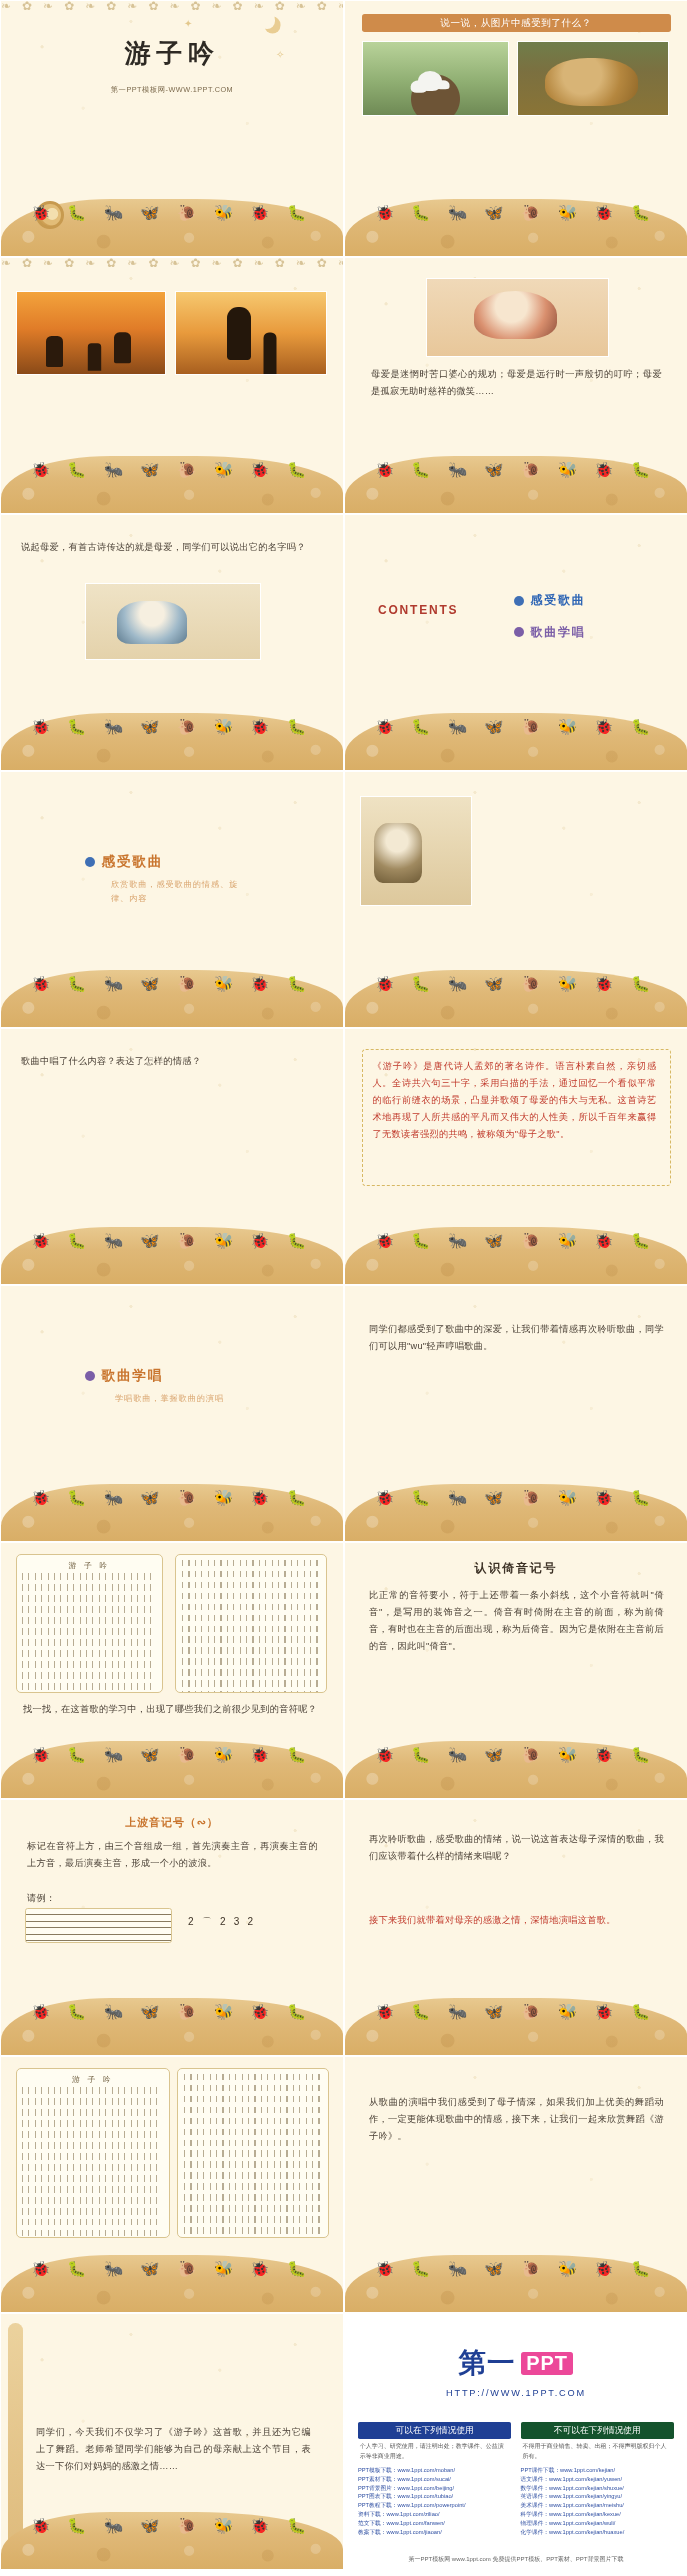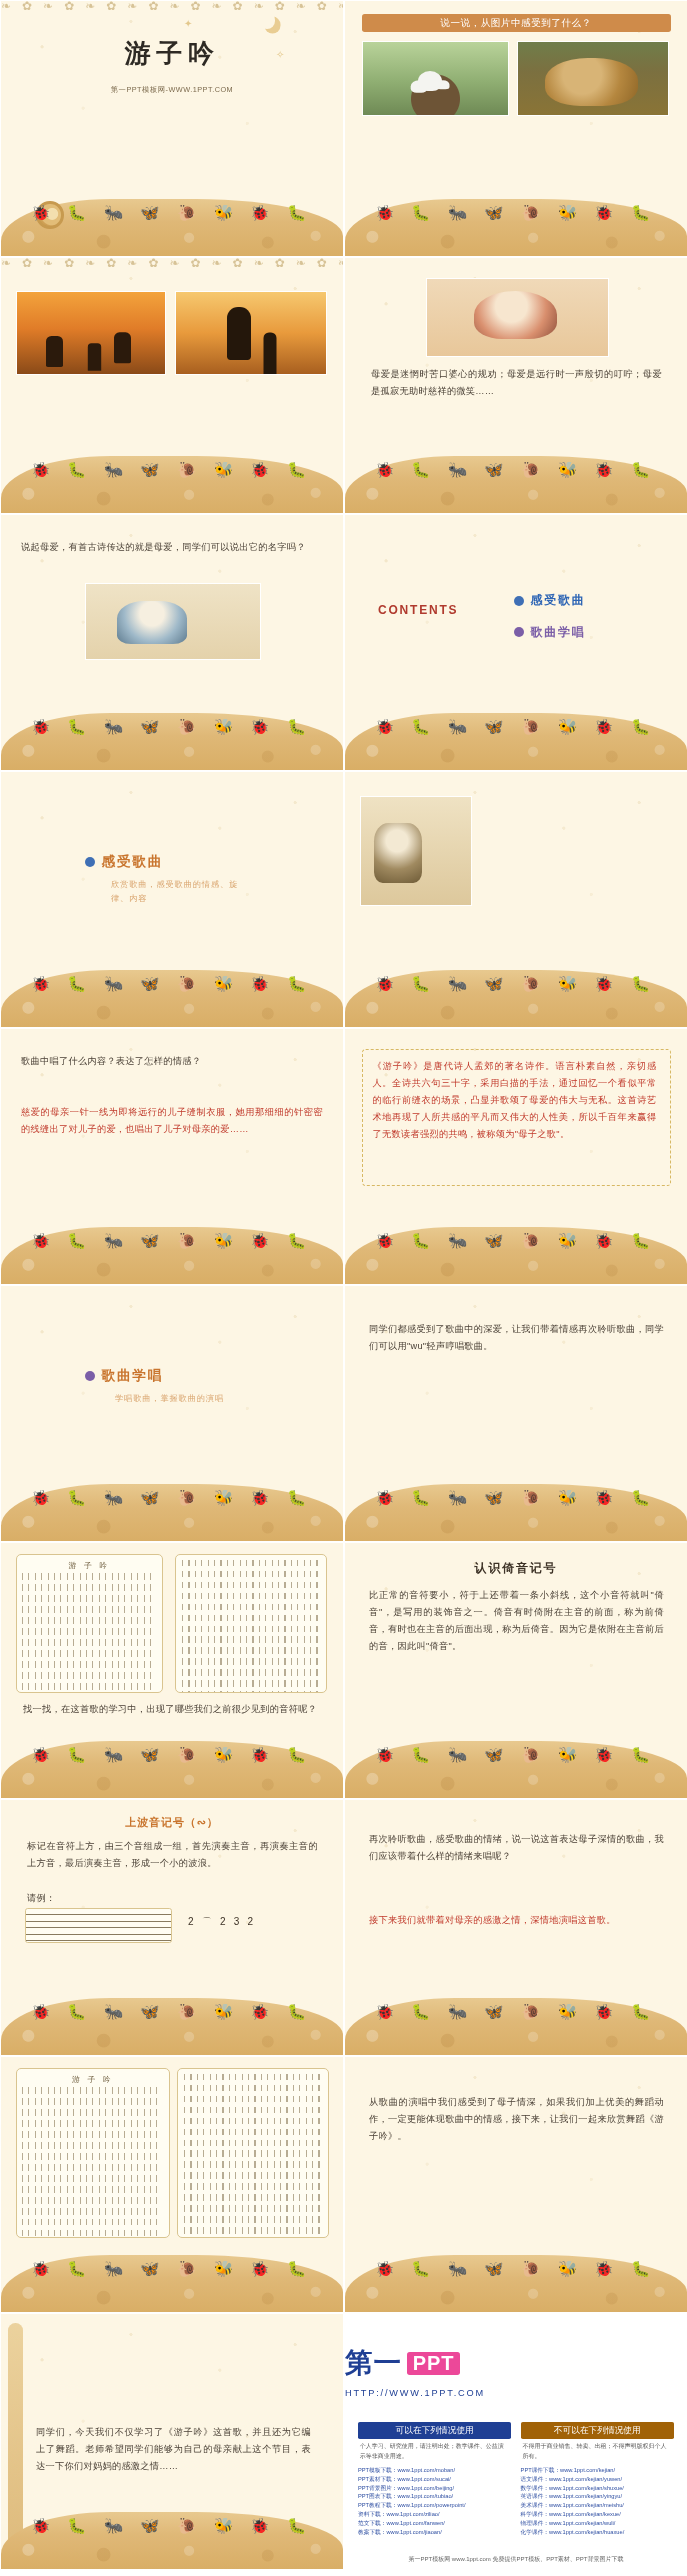--- a/index.html
+++ b/index.html
@@ -295,20 +295,21 @@
     border-radius: 3.7px;
   }
 
   
   .final {
     background: #ffffff;
   }
   .brand-wrap {
     position: absolute;
     top: 31px; left: 0; right: 0;
+    text-align: center;
   }
   .brand-logo {
     display: inline-flex;
     align-items: center;
     gap: 5.5px;
     font-size: 27.5px;
     font-weight: bold;
     color: #1f3f94;
     letter-spacing: 0.9px;
   }
@@ -334,21 +335,21 @@
   }
   .col { flex: 1; }
   .col-head {
     background: #1f3f94;
     color: #fff;
     font-size: 8.7px;
     line-height: 16.5px;
     text-align: center;
     border-radius: 1.8px;
   }
-  .col-head.red { background: #a16207; }
+  .col-head.red { background: #14532d; }
   .col-note {
     font-size: 6px;
     color: #555;
     line-height: 1.6;
     margin: 3.7px 1.8px 4.6px;
   }
   .link-list { font-size: 5.7px; line-height: 1.55; color: #2f4fa2; }
   .final-bottom {
     position: absolute;
     left: 0; right: 0; bottom: 5.5px;
@@ -439,21 +440,20 @@
   </div>
 
   <div class="slide bg-dots">
     <div class="photo ph-ink" style="left:14.7px;top:24px;width:112px;height:110px;"></div>
     <div class="ground"></div>
     <div class="critters">🐞 🐛 🐜 🦋 🐌 🐝 🐞 🐛</div>
   </div>
 
   <div class="slide bg-dots">
     <div class="text-block" style="left:20px;top:24px;width:302px;">歌曲中唱了什么内容？表达了怎样的情感？</div>
-    <div class="text-block rose" style="left:20px;top:75px;width:302px;">慈爱的母亲一针一线为即将远行的儿子缝制衣服，她用那细细的针密密的线缝出了对儿子的爱，也唱出了儿子对母亲的爱……</div>
     <div class="ground"></div>
     <div class="critters">🐞 🐛 🐜 🦋 🐌 🐝 🐞 🐛</div>
   </div>
 
   <div class="slide bg-dots">
     <div class="frame" style="left:16.5px;top:20px;right:16.5px;height:137px;"></div>
     <div class="text-block rose" style="left:27.5px;top:29px;width:284px;">《游子吟》是唐代诗人孟郊的著名诗作。语言朴素自然，亲切感人。全诗共六句三十字，采用白描的手法，通过回忆一个看似平常的临行前缝衣的场景，凸显并歌颂了母爱的伟大与无私。这首诗艺术地再现了人所共感的平凡而又伟大的人性美，所以千百年来赢得了无数读者强烈的共鸣，被称颂为"母子之歌"。</div>
     <div class="ground"></div>
     <div class="critters">🐞 🐛 🐜 🦋 🐌 🐝 🐞 🐛</div>
   </div>

